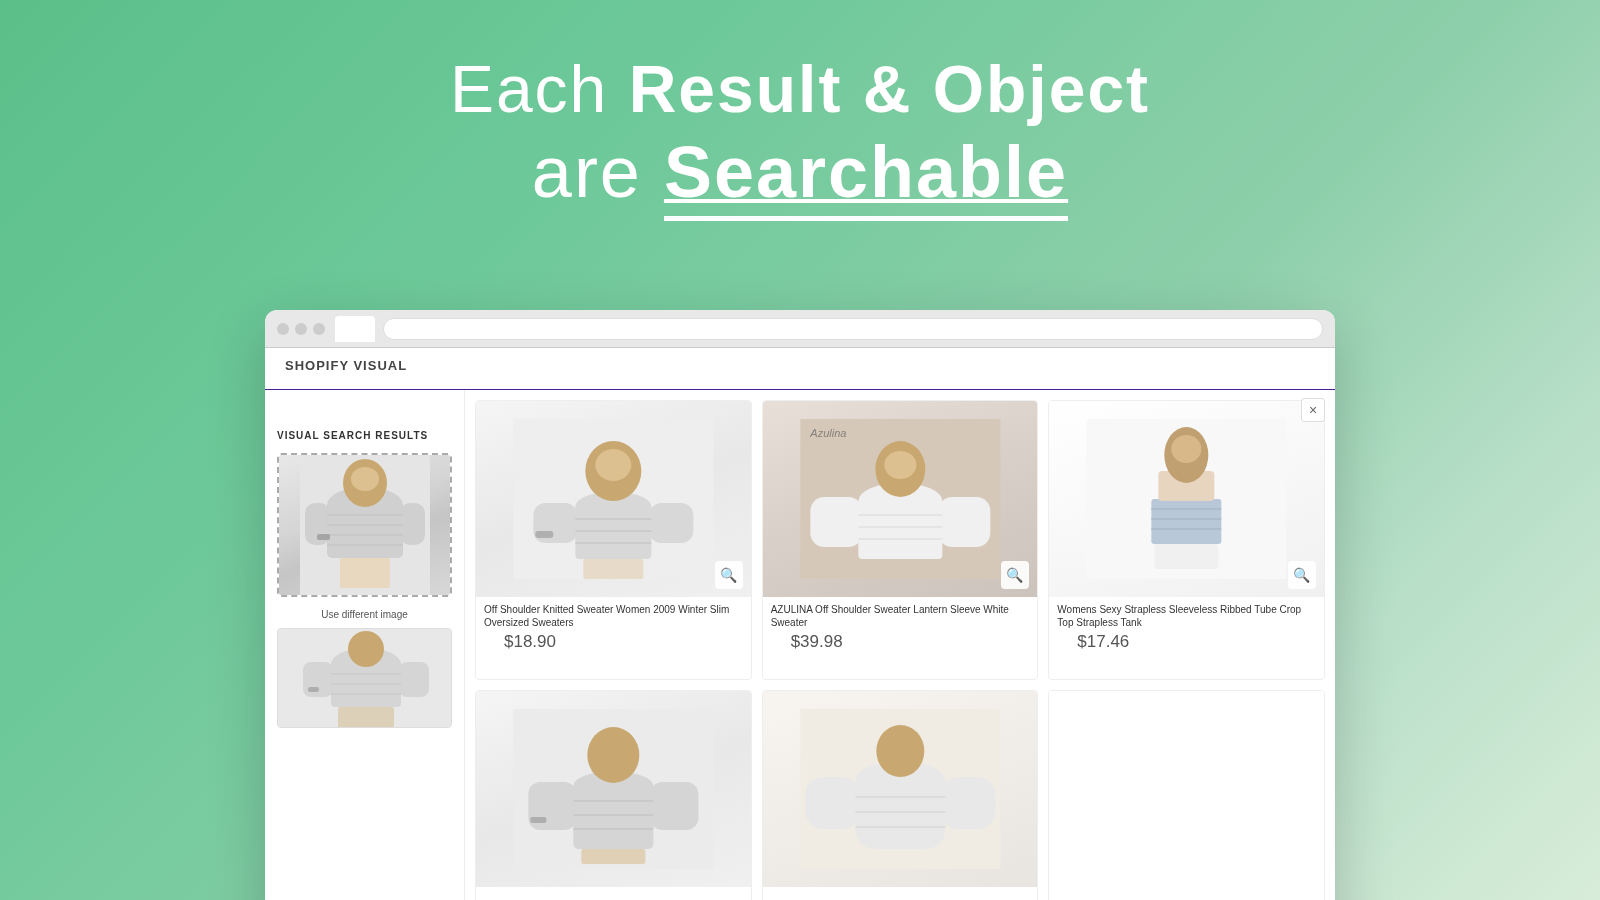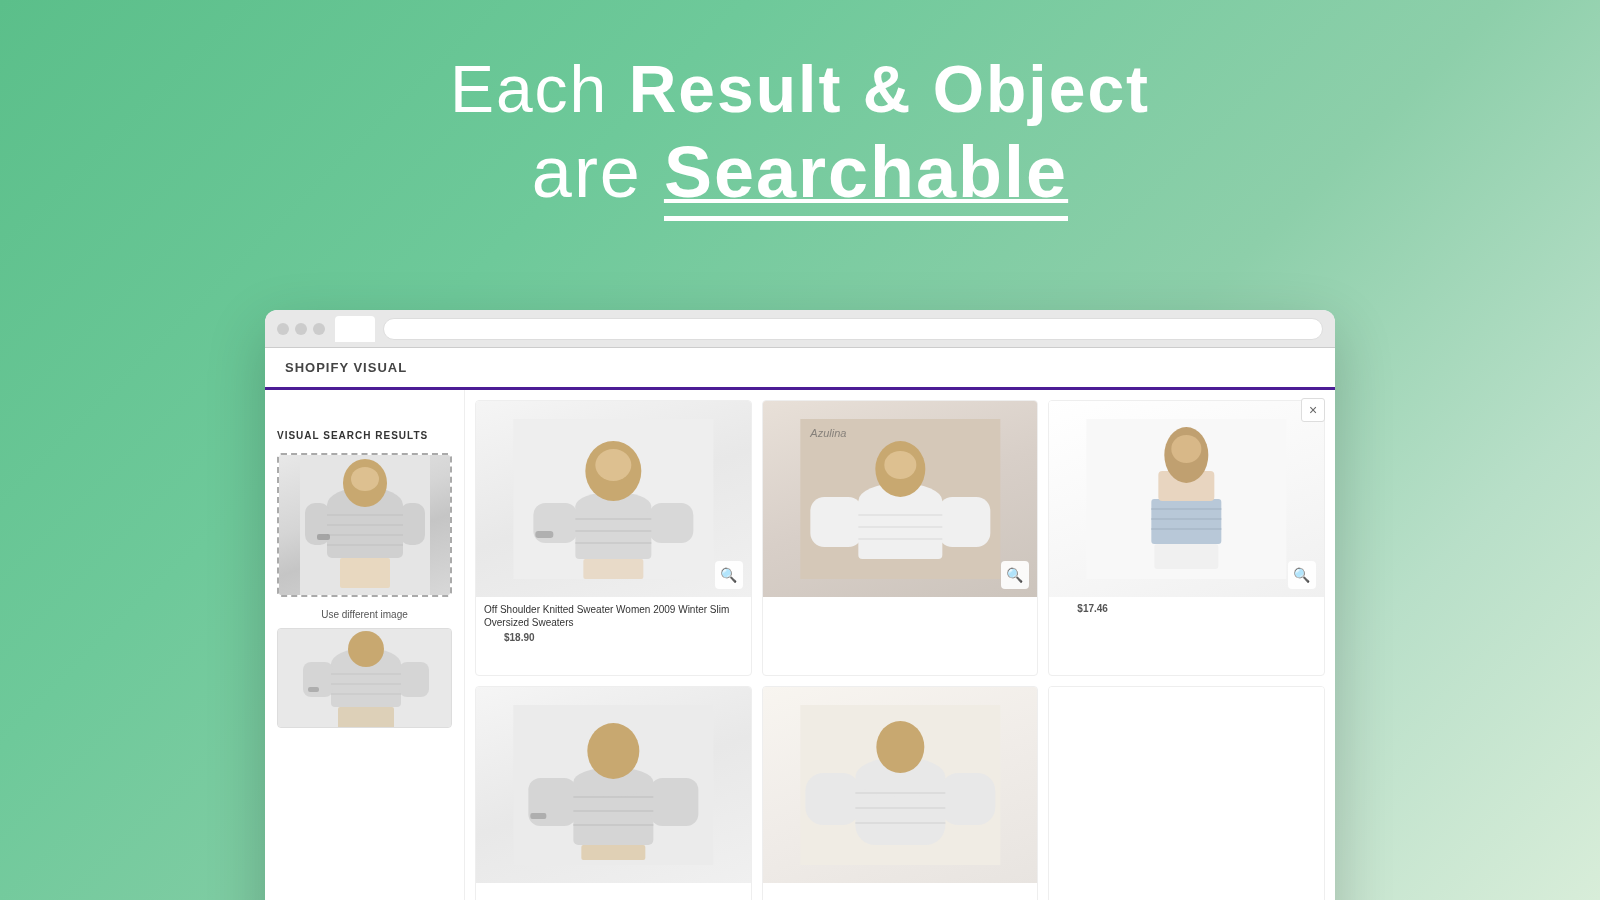--- a/index.html
+++ b/index.html
@@ -99,28 +99,27 @@
 
     .browser-content {
       background: white;
       height: calc(100% - 38px);
       position: relative;
       overflow: hidden;
     }
 
     .shopify-header {
       padding: 10px 20px;
-      border-bottom: 3px solid #4c1d95;
+      border-bottom: 1px solid #4c1d95;
       font-size: 13px;
       font-weight: 700;
       color: #444;
       letter-spacing: 1px;
       height: 42px;
       display: flex;
-      align-items: center;
     }
 
     .visual-search-panel {
       position: absolute;
       top: 42px;
       left: 0;
       width: 200px;
       background: white;
       border-right: 1px solid #eee;
       height: calc(100% - 42px);
@@ -258,23 +257,23 @@
     .product-name {
       font-size: 10px;
       color: #333;
       line-height: 1.3;
       margin-bottom: 3px;
       font-weight: 500;
       min-height: 26px;
     }
 
     .product-price {
-      font-size: 10px;
+      font-size: 17px;
       color: #555;
-      font-weight: 700;
+      font-weight: 400;
       padding-left: 20px;
     }
 
     
     .underline-decoration {
       display: inline-block;
       border-bottom: 5px solid white;
     }
   </style>
 </head>
@@ -399,20 +398,24 @@
               <line x1="58" y1="96" x2="142" y2="96" stroke="#e0e0e0" stroke-width="1.5"></line>
               <line x1="58" y1="108" x2="142" y2="108" stroke="#e0e0e0" stroke-width="1.5"></line>
               <line x1="58" y1="120" x2="142" y2="120" stroke="#e0e0e0" stroke-width="1.5"></line>
               <ellipse cx="100" cy="50" rx="25" ry="28" fill="#c8a870"></ellipse>
               <ellipse cx="100" cy="46" rx="16" ry="14" fill="#ddc090"></ellipse>
               <text x="10" y="18" font-size="11" fill="rgba(80,80,80,0.6)" font-style="italic">Azulina</text>
             </svg>
           </div>
           <div class="search-icon-overlay">🔍</div>
         </div>
+        <div class="product-info">
+          <div class="product-name">AZULINA Off Shoulder Sweater Lantern Sleeve White Sweater</div>
+          <div class="product-price">$39.98</div>
+        </div>
       </div>
 
       <div class="product-card">
         <div class="product-image bg-white-bright">
           <div class="product-image-bg">
             <svg width="100%" height="160" viewBox="0 0 200 160" xmlns="http://www.w3.org/2000/svg">
               <rect width="200" height="160" fill="#f8f8f8"></rect>
 
               <rect x="65" y="80" width="70" height="45" rx="3" fill="#b8c8d8"></rect>
               <line x1="65" y1="90" x2="135" y2="90" stroke="#a8b8c8" stroke-width="1.5"></line>
@@ -423,20 +426,21 @@
 
               <rect x="72" y="52" width="56" height="30" rx="4" fill="#e8d5c0"></rect>
 
               <ellipse cx="100" cy="36" rx="22" ry="28" fill="#c0a070"></ellipse>
               <ellipse cx="100" cy="30" rx="15" ry="14" fill="#d8b888"></ellipse>
             </svg>
           </div>
           <div class="search-icon-overlay">🔍</div>
         </div>
         <div class="product-info">
+          <div class="product-name">Womens Sexy Strapless Sleeveless Ribbed Tube Crop Top Strapless Tank</div>
           <div class="product-price">$17.46</div>
         </div>
       </div>
 
       <div class="product-card">
         <div class="product-image bg-light-gray">
           <div class="product-image-bg">
             <svg width="100%" height="160" viewBox="0 0 200 160" xmlns="http://www.w3.org/2000/svg">
               <rect width="200" height="160" fill="#ebebeb"></rect>
               <rect x="60" y="75" width="80" height="65" rx="5" fill="#d5d5d5"></rect>

